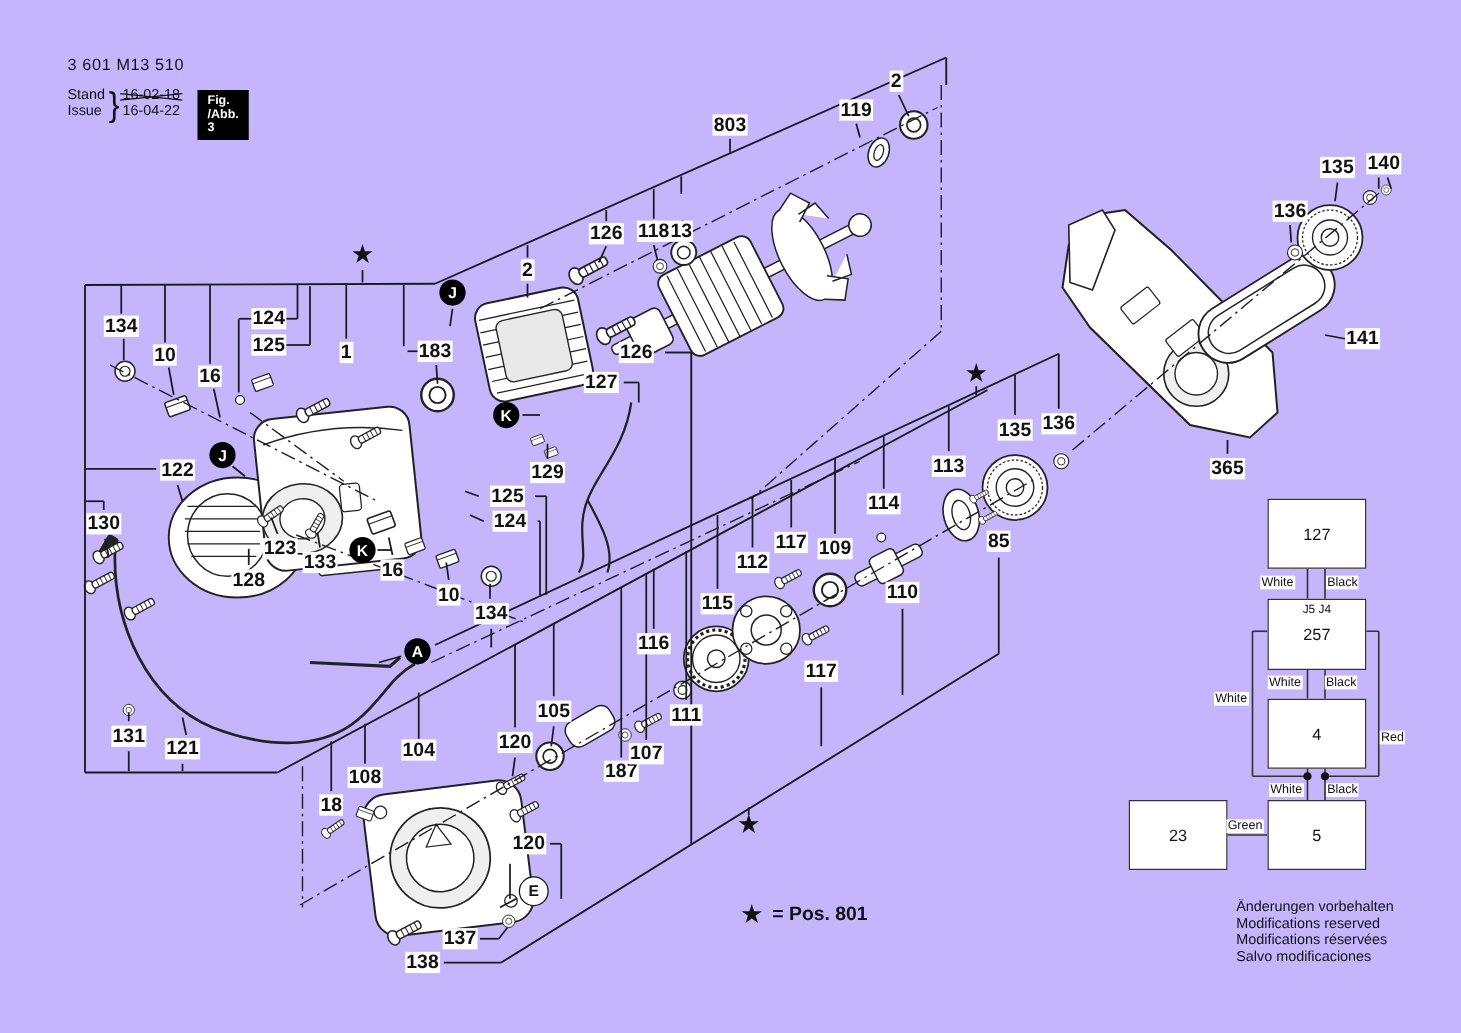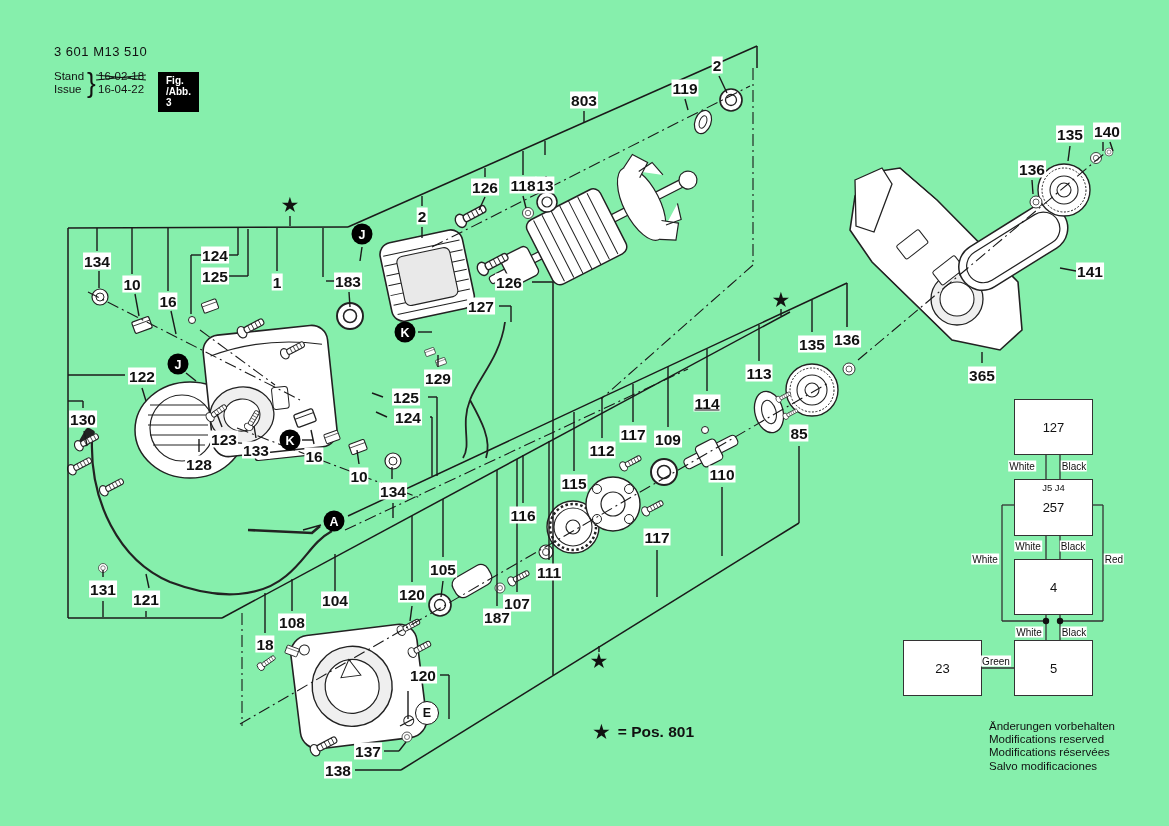--- a/index.html
+++ b/index.html
@@ -1,16 +1,16 @@
 <!DOCTYPE html>
 <html><head>
 <meta charset="utf-8">
 <style>
   html,body{margin:0;padding:0;background:#fff;}
-  #page{position:relative;width:1169px;height:826px;background:#86efac;overflow:hidden;
+  #page{position:relative;width:1169px;height:826px;background:#c4b5fd;overflow:hidden;
         font-family:"Liberation Sans",sans-serif;color:#111;}
   #lines-svg,#draw-svg{position:absolute;left:0;top:0;}
   
   #hdr{position:absolute;left:54px;top:44px;}
   #part-no{font-size:13px;letter-spacing:.5px;}
   #rev{position:absolute;left:0px;top:26px;font-size:11.5px;line-height:13px;}
   #brace{position:absolute;left:33px;top:24px;font-size:26px;font-weight:400;transform:scaleY(1.05);}
   #dates{position:absolute;left:44px;top:26px;font-size:11.5px;line-height:13px;}
   .struck{position:relative;display:inline-block;}
   .struck:before,.struck:after{content:"";position:absolute;left:-2px;right:-2px;top:50%;
@@ -371,21 +371,21 @@
       <div class="co" style="left: 443px; top: 569px;">105</div>
       <div class="co" style="left: 412px; top: 594px;">120</div>
       <div class="co" style="left: 497px; top: 617px;">187</div>
       <div class="co" style="left: 517px; top: 603px;">107</div>
       <div class="co" style="left: 549px; top: 572px;">111</div>
       <div class="co" style="left: 523px; top: 515px;">116</div>
       <div class="co" style="left: 574px; top: 483px;">115</div>
       <div class="co" style="left: 602px; top: 450px;">112</div>
       <div class="co" style="left: 633px; top: 434px;">117</div>
       <div class="co" style="left: 668px; top: 439px;">109</div>
-      <div class="co" style="left: 707px; top: 403px; text-decoration: underline;">114</div>
+      <div class="co" style="left: 707px; top: 403px;">114</div>
       <div class="co" style="left: 759px; top: 373px;">113</div>
       <div class="co" style="left: 722px; top: 474px;">110</div>
       <div class="co" style="left: 657px; top: 537px;">117</div>
       <div class="co" style="left: 799px; top: 433px;">85</div>
       <div class="co" style="left: 812px; top: 344px;">135</div>
       <div class="co" style="left: 847px; top: 339px;">136</div>
       <div class="co" style="left: 423px; top: 675px;">120</div>
       <div class="co" style="left: 368px; top: 751px;">137</div>
       <div class="co" style="left: 338px; top: 770px;">138</div>
       <div class="co" style="left: 1070px; top: 134px;">135</div>
@@ -425,21 +425,21 @@
       <div class="wbox" style="left: 1014px; top: 399px; width: 77px; height: 54px;">127</div>
       <div class="wbox" style="left: 1014px; top: 479px; width: 77px; height: 55px;">257<div class="sub">J5  J4</div></div>
       <div class="wbox" style="left: 1014px; top: 559px; width: 77px; height: 54px;">4</div>
       <div class="wbox" style="left: 1014px; top: 640px; width: 77px; height: 54px;">5</div>
       <div class="wbox" style="left: 903px; top: 640px; width: 77px; height: 54px;">23</div>
       <div class="wlab" style="left: 1022px; top: 466px;">White</div>
       <div class="wlab" style="left: 1074px; top: 466px;">Black</div>
       <div class="wlab" style="left: 1028px; top: 546px;">White</div>
       <div class="wlab" style="left: 1073px; top: 546px;">Black</div>
       <div class="wlab" style="left: 985px; top: 559px;">White</div>
-      <div class="wlab" style="left: 1114px; top: 559px;">Red</div>
+      <div class="wlab" style="left: 1114px; top: 590px;">Red</div>
       <div class="wlab" style="left: 1029px; top: 632px;">White</div>
       <div class="wlab" style="left: 1074px; top: 632px;">Black</div>
       <div class="wlab" style="left: 996px; top: 661px;">Green</div>
     </div>
 
   <div id="legend">
     <span class="s">★</span>
     <span class="t">= Pos. 801</span>
   </div>
 

